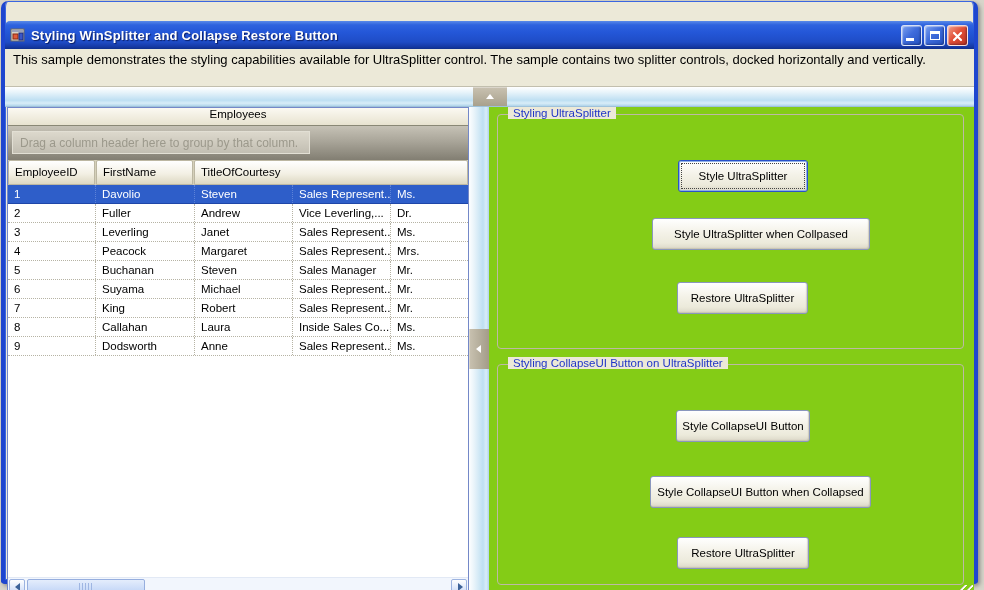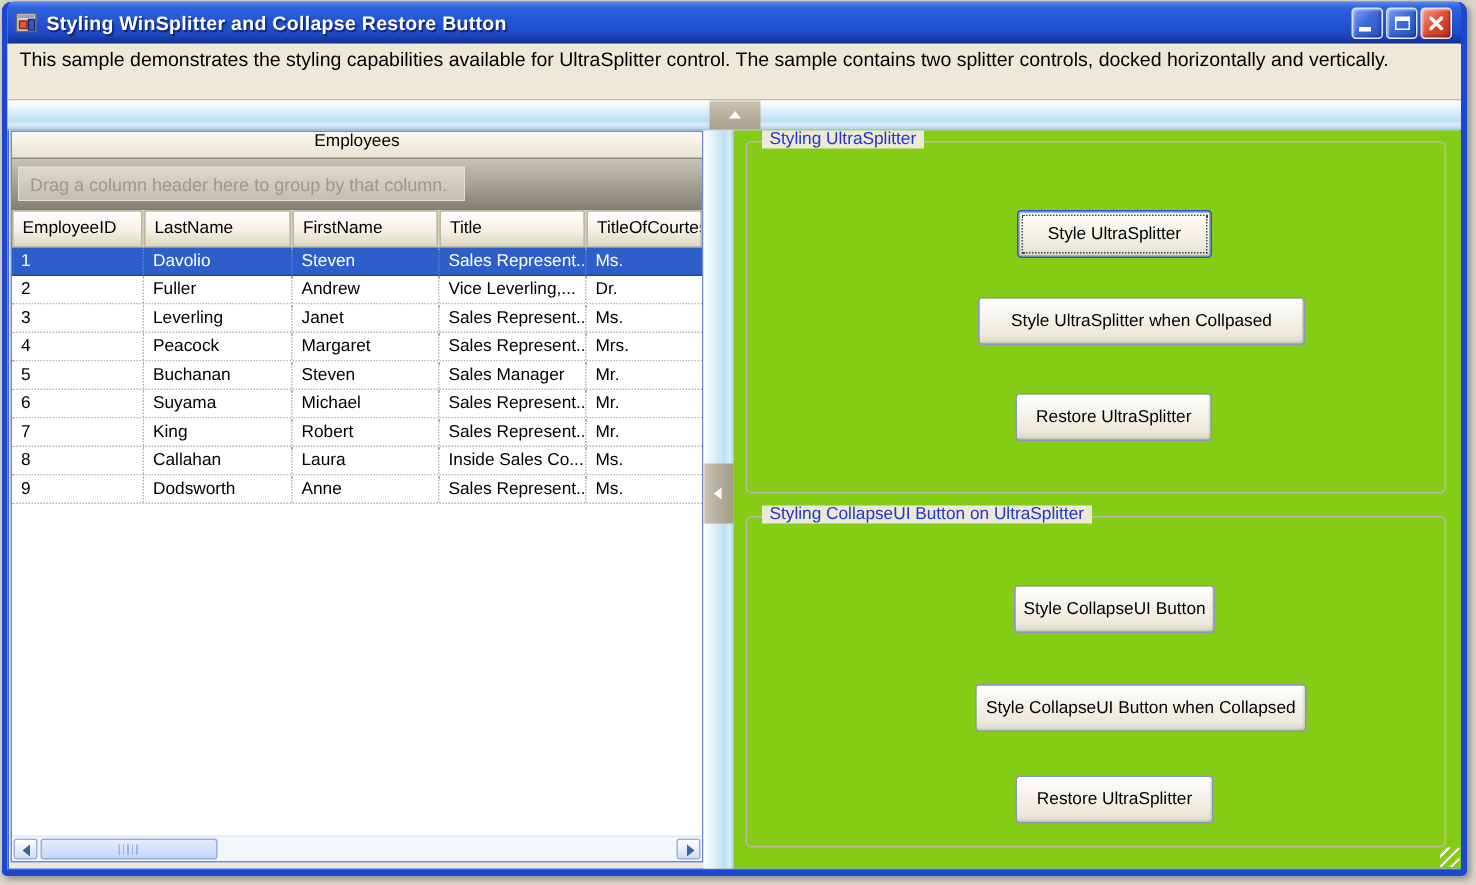--- a/index.html
+++ b/index.html
@@ -6,21 +6,21 @@
   html,body { width:984px; height:590px; }
   .stage { position:relative; width:984px; height:590px; background:#d8d5ca;
            font-family:"Liberation Sans", sans-serif; overflow:hidden; }
 
   
   .window { position:absolute; left:1px; top:1px; width:977px; height:583px;
             border:4px solid #1e46cf; border-top:none; border-radius:7px 7px 4px 4px;
             background:#ece9d8; box-shadow:2px 2px 4px rgba(90,90,90,.6), inset 0 0 0 1px #3a66e0; }
   .titlebar { height:28px; display:flex; align-items:center; padding-left:5px;
               border-radius:5px 5px 0 0; position:relative;
-              background:linear-gradient(to bottom,#5a8ae8 0%, #2f63de 14%, #2457d8 40%, #1f4cc6 75%, #1538a2 93%, #0f2f8a 100%); }
+              background:linear-gradient(to bottom,#5a8ae8 0%, #2f63de 14%, #2457d8 40%, #1f4cc6 75%, #1538a2 93%, #0f2f8a 100%);margin-top:20px; }
   .app-icon { width:16px; height:16px; margin-right:5px; flex:0 0 auto; }
   .title { color:#fff; font-size:13px; font-weight:bold; letter-spacing:.2px;
            text-shadow:1px 1px 1px rgba(10,25,90,.9); white-space:nowrap; }
   .winbtns { position:absolute; right:6px; top:4px; display:flex; gap:2px; }
   .wbtn { width:21px; height:21px; border:1px solid rgba(255,255,255,.8); border-radius:3px;
           position:relative; cursor:default;
           box-shadow:inset 1px 1px 1px rgba(255,255,255,.45), inset -1px -1px 2px rgba(0,0,40,.35); }
   .wbtn.min, .wbtn.max { background:linear-gradient(135deg,#7da1ef 0%, #3f6cdc 45%, #2451c0 100%); }
   .wbtn.close { background:linear-gradient(135deg,#f0a08a 0%, #e25038 45%, #bb3220 100%); }
   .glyph-min { position:absolute; left:4px; bottom:4px; width:8px; height:3px; background:#fff; }
@@ -160,23 +160,21 @@
 
       <div class="gridpanel">
         <div class="gcaption">Employees</div>
 
         <div class="groupby">
           <div class="hintbox">Drag a column header here to group by that column.</div>
         </div>
 
         <div class="ghead">
           <div class="hcell hc0">EmployeeID</div>
-          <div class="hcell hc1">LastName</div>
           <div class="hcell hc2">FirstName</div>
-          <div class="hcell hc3">Title</div>
           <div class="hcell hc4">TitleOfCourtesy</div>
         </div>
 
         <div class="grow selected">
           <div class="gcell gc0">1</div>
           <div class="gcell gc1">Davolio</div>
           <div class="gcell gc2">Steven</div>
           <div class="gcell gc3">Sales Represent...</div>
           <div class="gcell gc4">Ms.</div>
         </div>

